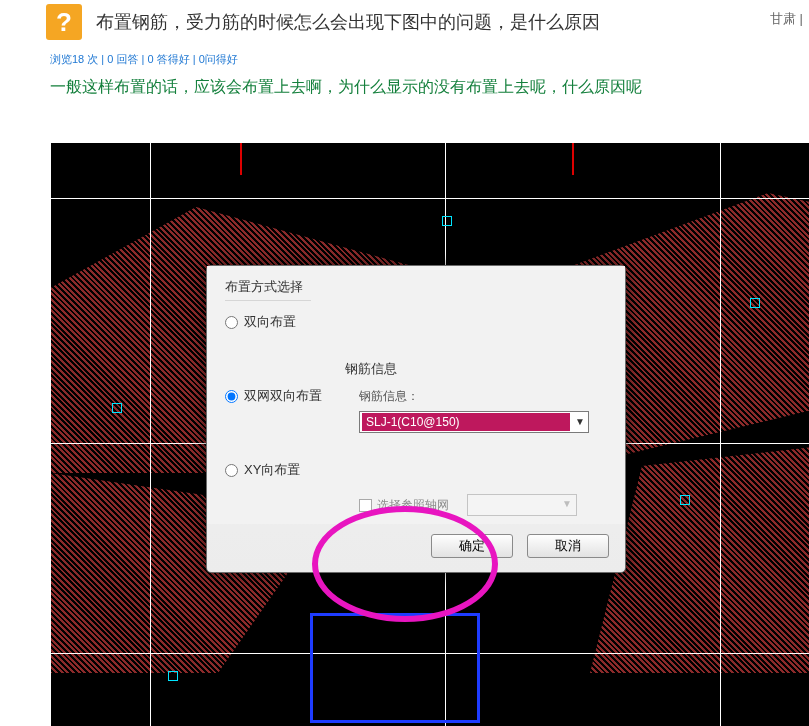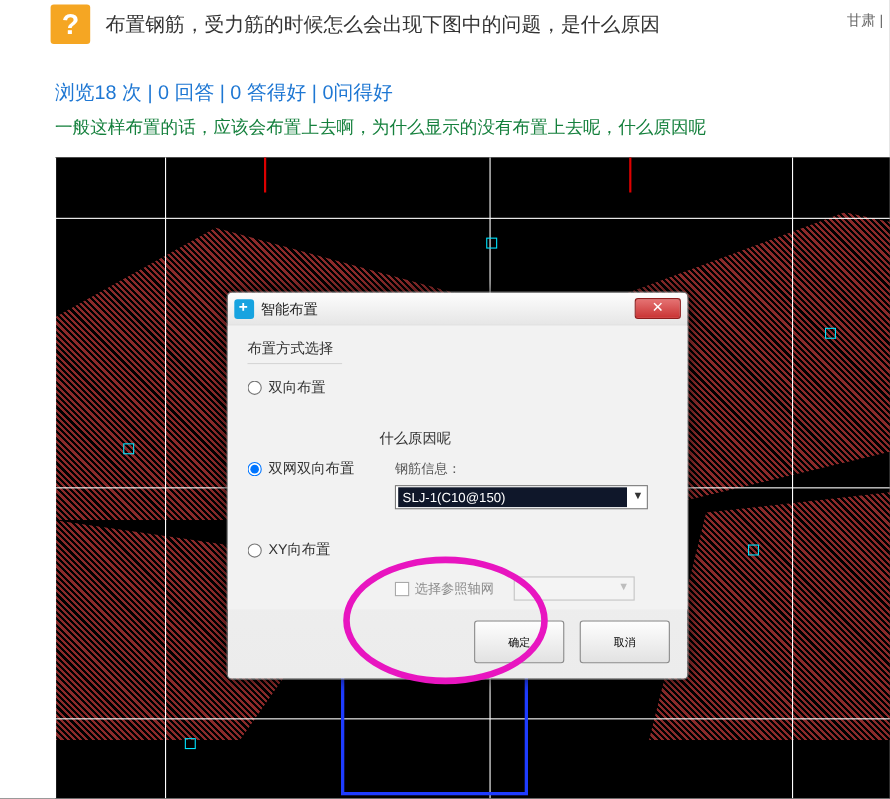--- a/index.html
+++ b/index.html
@@ -4,21 +4,21 @@
 <style>
 * { margin:0; padding:0; box-sizing:border-box; }
 body { font-family:"Microsoft YaHei",Arial,sans-serif; font-size:14px; color:#333; background:#fff; width:809px; height:726px; overflow:hidden; position:relative; }
 
 
 .header { display:flex; align-items:center; padding:2px 10px 8px 46px; }
 .qicon { position:absolute; left:46px; top:4px; width:36px; height:36px; background:#f5a623; color:#fff; font-size:26px; font-weight:bold; text-align:center; line-height:36px; border-radius:3px; }
 .title { margin-left:50px; font-size:18px; color:#333; line-height:36px; padding-top:2px; }
 .loc { position:absolute; right:6px; top:10px; font-size:13px; color:#666;text-align:right; }
 
-.stats { padding:4px 0 0 50px; color:#1e77d3; font-size:18px;margin-top:20px; }
+.stats { padding:4px 0 0 50px; color:#1e77d3; font-size:11px; }
 .stats span { color:#1e77d3; }
 .stats a { color:#1e77d3; text-decoration:none; }
 
 .desc { padding:10px 0 6px 50px; font-size:16px; color:#15803d; }
 
 
 .cad { position:absolute; left:50px; top:143px; width:759px; height:583px; background:#000; overflow:hidden; }
 .cad .hatch { position:absolute; background:repeating-linear-gradient(45deg,#8b2a2a 0 2px,#000 2px 4px); }
 .hA { left:-30px; top:50px; width:880px; height:280px; clip-path:polygon(0 40%,20% 5%,55% 35%,85% 0%,100% 10%,100% 70%,60% 100%,0 100%); }
 .hB { left:0; top:330px; width:280px; height:200px; clip-path:polygon(0 0,100% 20%,60% 100%,0 100%); }
@@ -49,31 +49,31 @@
 .dlg-body { padding:12px 18px 8px 18px; background:#f2f2f2; }
 .grp-title { font-size:13px; color:#333; border-bottom:1px solid #d6d6d6; padding-bottom:4px; margin-bottom:12px; width:86px; }
 .row { display:flex; align-items:center; margin-bottom:14px; }
 .radios { width:120px; }
 .radios label { display:block; margin-bottom:56px; color:#333; cursor:pointer; }
 .radios input { margin-right:6px; vertical-align:middle; }
 .right { flex:1; }
 .fs-title { font-size:13px; color:#333; margin-bottom:10px; }
 .lbl { font-size:12px; color:#555; margin:0 0 6px 14px; }
 .sel { position:relative; margin-left:14px; width:230px; height:22px; border:1px solid #7a7a7a; background:#fff; display:flex; align-items:center; }
-.sel .val { flex:1; height:18px; margin:0 2px; padding:0 4px; background:#0f172a; color:#fff; font-size:12px; line-height:18px; }
+.sel .val { flex:1; height:18px; margin:0 2px; padding:0 4px; background:#be185d; color:#fff; font-size:12px; line-height:18px; }
 .sel .arr { width:16px; text-align:center; color:#333; font-size:10px; }
 
 .axrow { display:flex; align-items:center; margin-left:134px; margin-top:15px; }
 .cbx { width:13px; height:13px; border:1px solid #a9a9a9; background:#fff; margin-right:5px; }
 .ax-lbl { color:#8c8c8c; font-size:12px; }
 .ax-sel { margin-left:18px; width:110px; height:22px; border:1px solid #c4c4c4; background:#f4f4f4; position:relative; }
 .ax-sel .arr { position:absolute; right:4px; top:3px; color:#bdbdbd; font-size:10px; }
 
 .btns { display:flex; justify-content:flex-end; gap:14px; padding:10px 16px 14px 0; }
-.btn { width:82px; height:39px; border:1px solid #8a8a8a; background:linear-gradient(#fefefe,#e2e2e2); border-radius:3px; font-size:10px; cursor:pointer; }
+.btn { width:82px; height:24px; border:1px solid #8a8a8a; background:linear-gradient(#fefefe,#e2e2e2); border-radius:3px; font-size:13px; cursor:pointer; }
 
 
 .ring { position:absolute; left:312px; top:506px; width:186px; height:116px; border:6px solid #e815c0; border-radius:50%; pointer-events:none; }
 
 
 .handle { position:absolute; width:10px; height:10px; border:1px solid #00e5ff; background:transparent; }
 
 
 .sb { position:absolute; right:0; top:143px; width:0px; height:583px; background:#e9e9e9; }
 </style>
@@ -107,35 +107,30 @@
     <div class="grid gred gr1"></div>
   <div class="shape"></div>
   <div class="handle" style="left:392px;top:73px"></div>
   <div class="handle" style="left:62px;top:260px"></div>
   <div class="handle" style="left:700px;top:155px"></div>
   <div class="handle" style="left:630px;top:352px"></div>
   <div class="handle" style="left:118px;top:528px"></div>
 </div>
 
 <div class="dlg">
-  <div class="dlg-titlebar">
-    <div class="dlg-ico"></div>
-    <div class="dlg-title">智能布置</div>
-    <div class="dlg-close">✕</div>
-  </div>
   <div class="dlg-body">
     <div class="grp-title">布置方式选择</div>
     <div class="row">
       <div class="radios">
         <label><input type="radio" name="m" style=""><span>双向布置</span></label>
         <label><input type="radio" name="m" checked="" style=""><span>双网双向布置</span></label>
         <label style="margin-bottom:0"><input type="radio" name="m" style=""><span>XY向布置</span></label>
       </div>
       <div class="right">
-        <div class="fs-title">什么原因呢</div>
+        <div class="fs-title">钢筋信息</div>
         <div class="lbl">钢筋信息：</div>
         <div class="sel">
           <div class="val">SLJ-1(C10@150)</div>
           <div class="arr">▼</div>
         </div>
       </div>
     </div>
     <div class="axrow">
       <div class="cbx"></div>
       <div class="ax-lbl">选择参照轴网</div>

